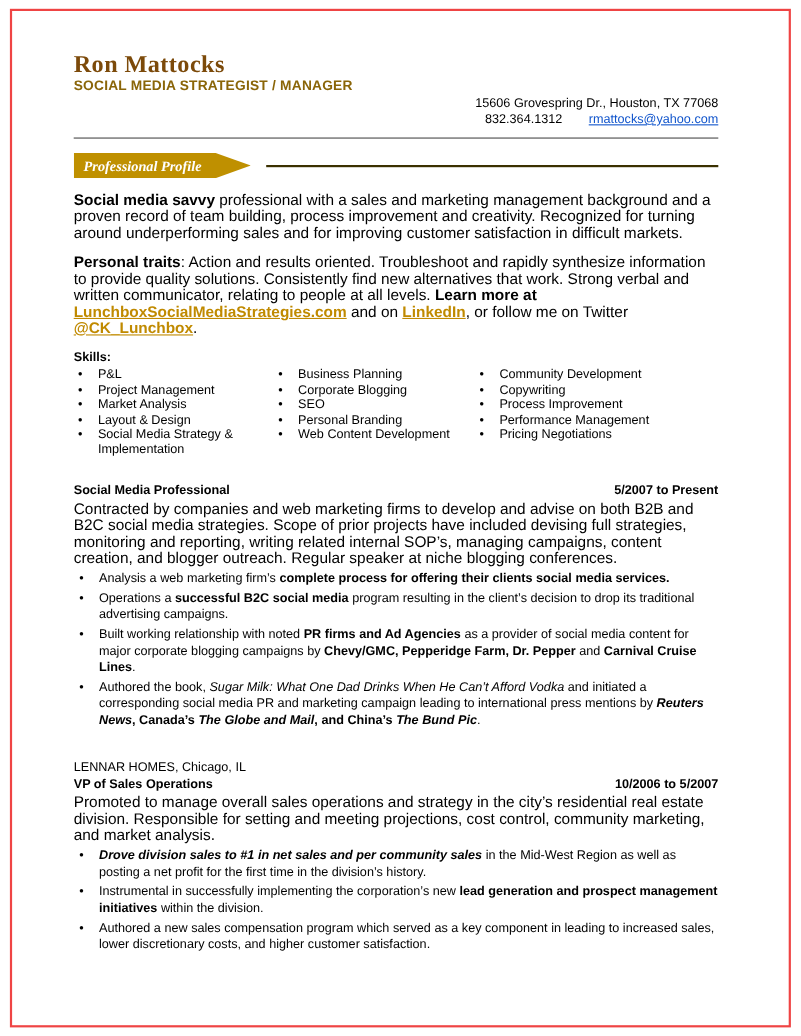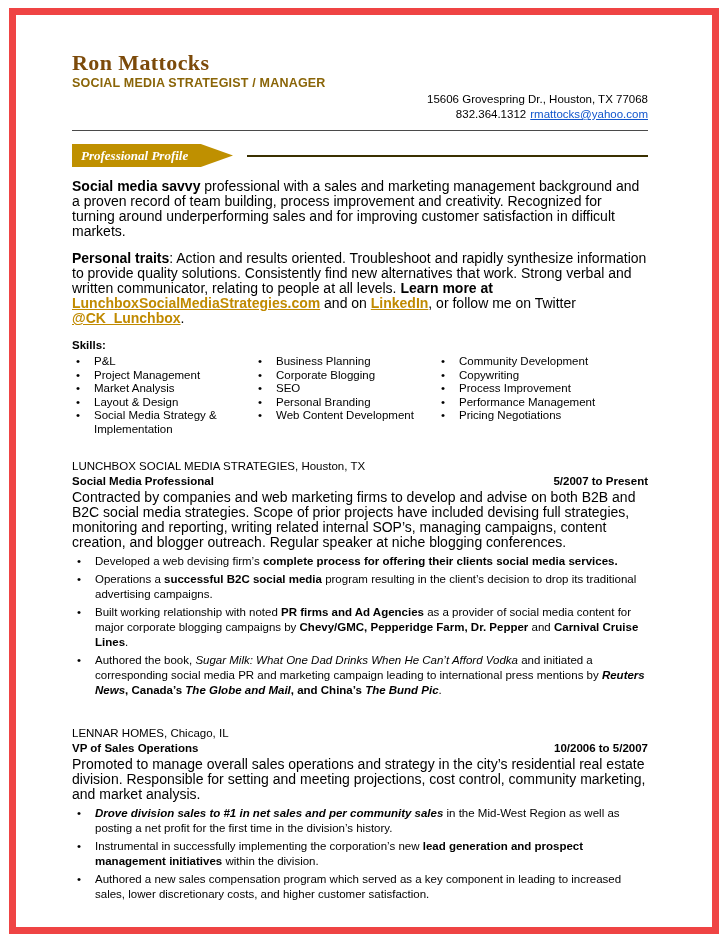--- a/index.html
+++ b/index.html
@@ -7,38 +7,38 @@
     width: 728px; height: 942px;
     background: #ffffff;
     font-family: "Liberation Sans", sans-serif;
     color: #000;
     position: relative;
     overflow: hidden;
   }
   .frame {
     position: absolute;
     inset: 8px 9px;
-    border: 7px solid #ef4444;
+    border: 2px solid #ef4444;
   }
   .content { padding: 36px 64px 0 56px; }
 
   .name {
     font-family: "Liberation Serif", serif;
     font-size: 22px; font-weight: bold;
     color: var(--heading, #7c4a0a);
     margin: 0; letter-spacing: 0.4px;
     line-height: 24px;
   }
   .role {
     font-size: 12.5px; font-weight: bold;
     color: var(--subheading, #8a6508);
     letter-spacing: 0.2px; line-height: 16px;
   }
   .contact { text-align: right; font-size: 11.5px; line-height: 15px; margin-top: 1px; }
-  .email { color: var(--email_link, #1155cc); text-decoration: underline; margin-left: 4px; }
+  .email { color: var(--email_link, #1155cc); text-decoration: underline; margin-left: 24px; }
   .rule { border-top: 1px solid #4a4a4a; margin-top: 8px; }
 
   .banner-row { display: flex; align-items: center; margin-top: 13px; }
   .banner-row.career { margin-top: 18px; }
   .banner {
     background: var(--accent, #bf9000);
     color: #fff;
     width: 152px; height: 23px; line-height: 23px;
     padding-left: 9px;
     clip-path: polygon(0 0, 80% 0, 100% 50%, 80% 100%, 0 100%);
@@ -123,28 +123,27 @@
         <li>Community Development</li>
         <li>Copywriting</li>
         <li>Process Improvement</li>
         <li>Performance Management</li>
         <li>Pricing Negotiations</li>
       </ul>
     </div>
 
 
     <section class="job">
-      <div class="company">LUNCHBOX SOCIAL MEDIA STRATEGIES, Houston, TX</div>
       <div class="title-row">
         <span>Social Media Professional</span>
         <span>5/2007 to Present</span>
       </div>
       <p class="para summary">Contracted by companies and web marketing firms to develop and advise on both B2B and B2C social media strategies. Scope of prior projects have included devising full strategies, monitoring and reporting, writing related internal SOP’s, managing campaigns, content creation, and blogger outreach. Regular speaker at niche blogging conferences.</p>
       <ul class="bullets">
-        <li><span>Developed a web devising firm’s </span><span class="b">complete process for offering their clients social media services.</span></li>
+        <li><span>Analysis a web marketing firm’s </span><span class="b">complete process for offering their clients social media services.</span></li>
         <li><span>Operations a </span><span class="b">successful B2C social media</span><span> program resulting in the client’s decision to drop its traditional advertising campaigns.</span></li>
         <li><span>Built working relationship with noted </span><span class="b">PR firms and Ad Agencies</span><span> as a provider of social media content for major corporate blogging campaigns by </span><span class="b">Chevy/GMC, Pepperidge Farm, Dr. Pepper</span><span> and </span><span class="b">Carnival Cruise Lines</span><span>.</span></li>
         <li><span>Authored the book, </span><span class="i">Sugar Milk: What One Dad Drinks When He Can’t Afford Vodka</span><span> and initiated a corresponding social media PR and marketing campaign leading to international press mentions by </span><span class="b i">Reuters News</span><span class="b">, Canada’s </span><span class="b i">The Globe and Mail</span><span class="b">, and China’s </span><span class="b i">The Bund Pic</span><span>.</span></li>
       </ul>
     </section>
 
     <section class="job job2">
       <div class="company">LENNAR HOMES, Chicago, IL</div>
       <div class="title-row">
         <span>VP of Sales Operations</span>

